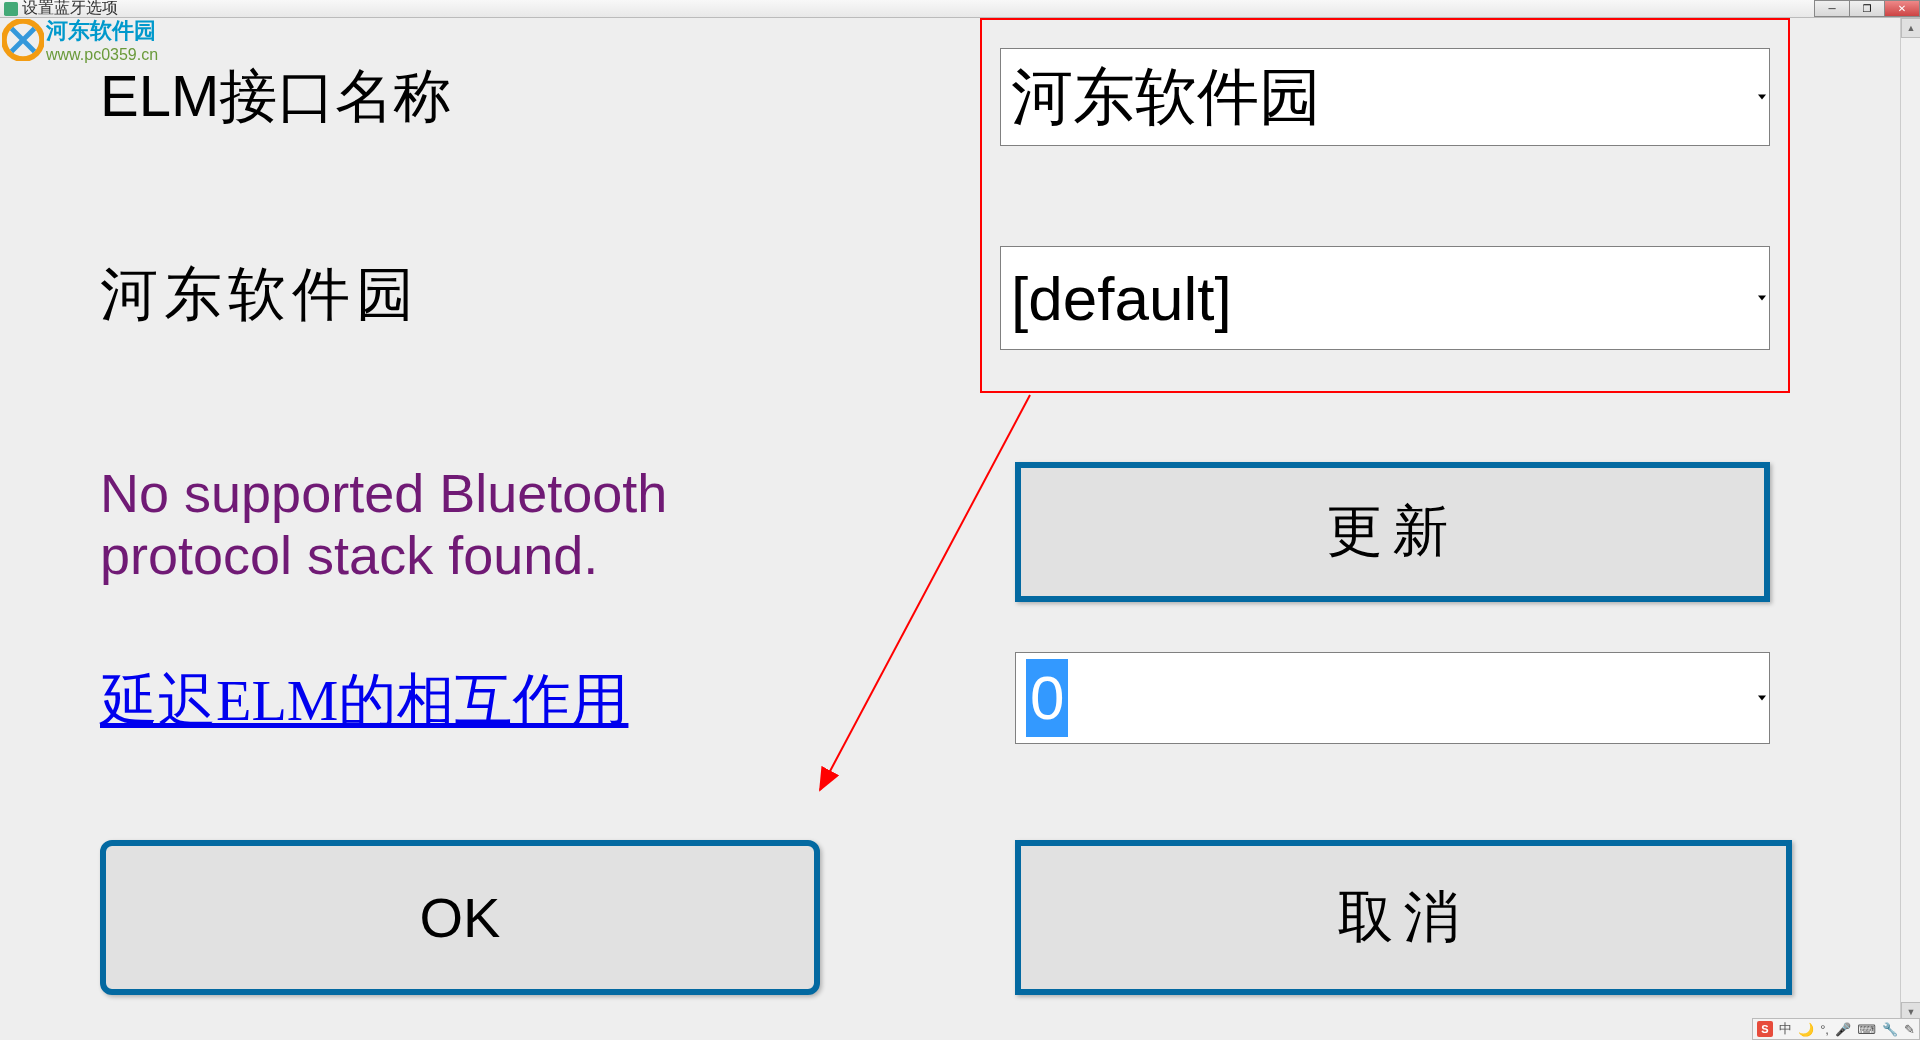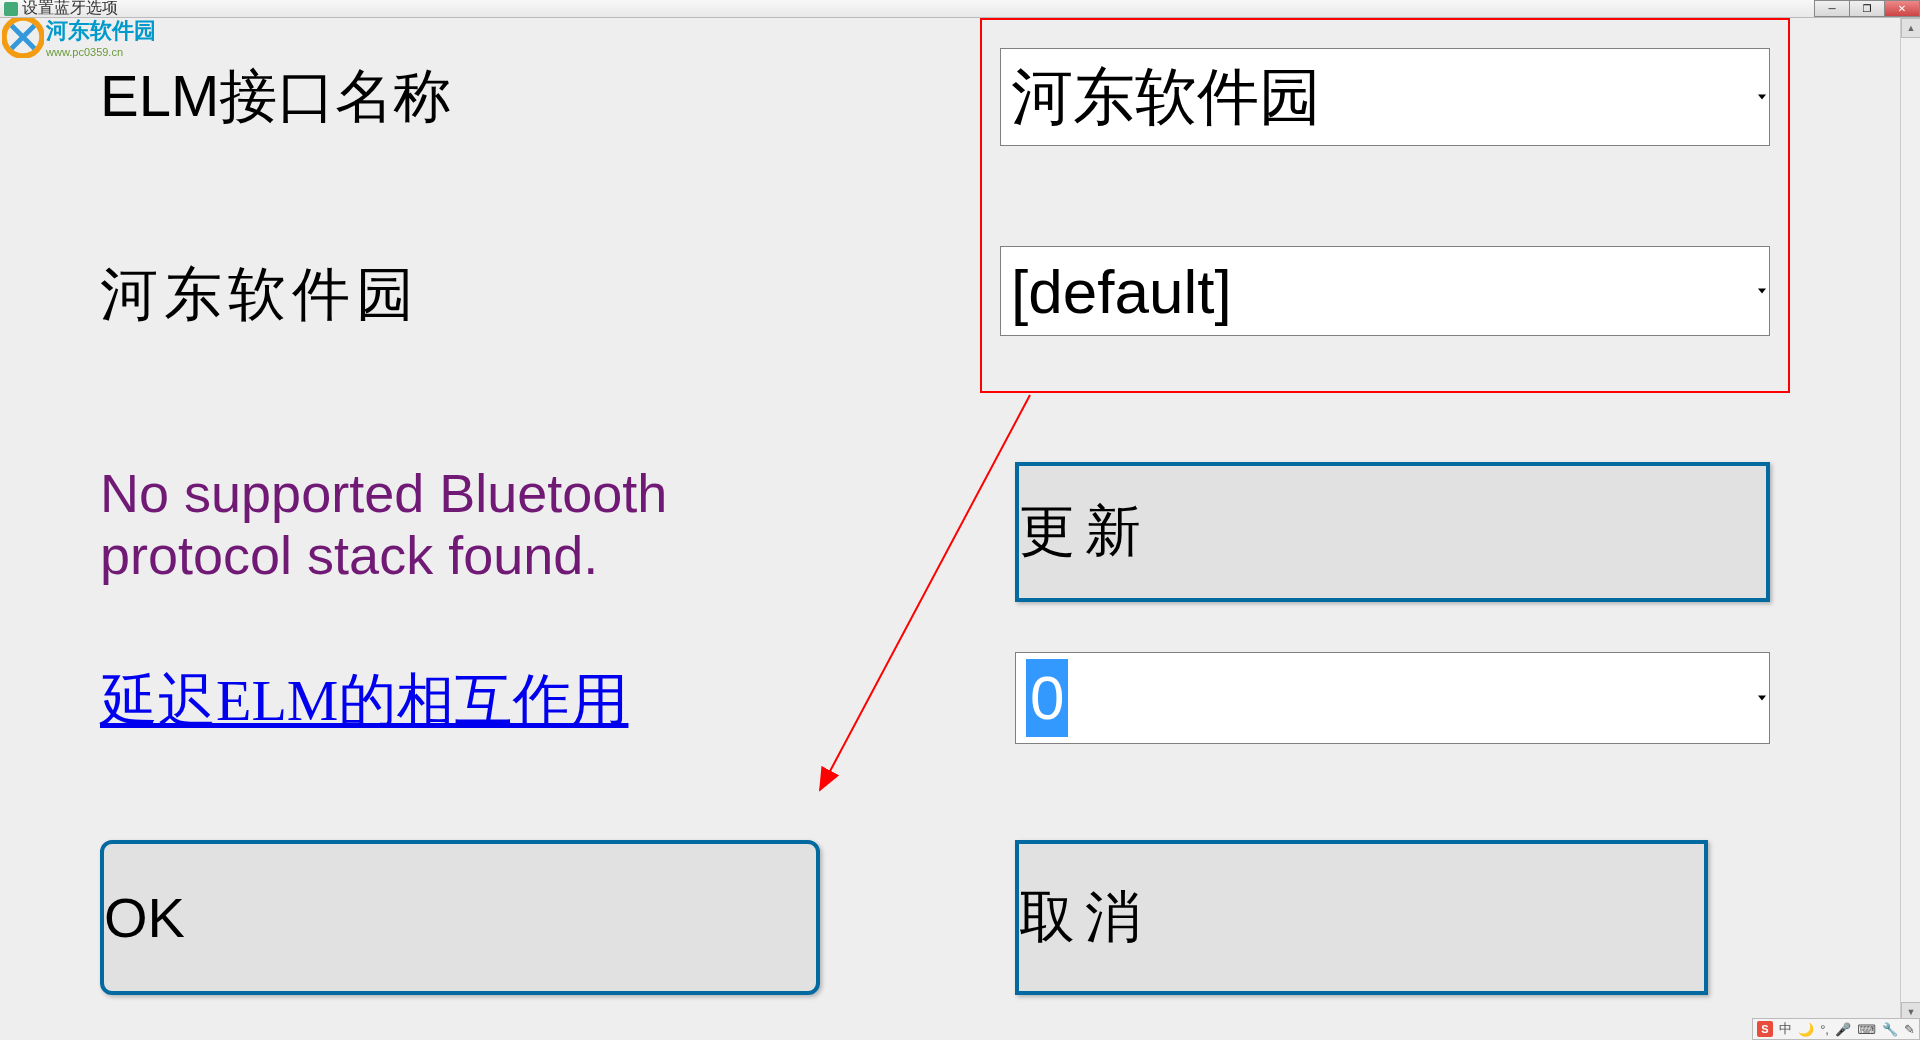--- a/index.html
+++ b/index.html
@@ -87,21 +87,21 @@
       margin-left: 2px;
     }
     
     .watermark-cn {
       font-size: 22px;
       font-weight: bold;
       color: #0099cc;
     }
     
     .watermark-url {
-      font-size: 11px;
+      font-size: 16px;
       color: #6a9a3a;
     }
     
     .content {
       position: absolute;
       top: 20px;
       left: 0;
       right: 22px;
       bottom: 0;
       background: #eeeeee;
@@ -207,21 +207,21 @@
       top: 28px;
       left: 1000px;
       width: 770px;
       height: 98px;
     }
     
     .dropdown-baud {
       top: 226px;
       left: 1000px;
       width: 770px;
-      height: 90px;
+      height: 104px;
       font-family: Arial, sans-serif;
     }
     
     .dropdown-delay {
       top: 632px;
       left: 1015px;
       width: 755px;
       height: 92px;
       font-family: Arial, sans-serif;
     }
@@ -231,25 +231,26 @@
       color: #fff;
       padding: 0 4px;
       display: inline-block;
       height: 78px;
       line-height: 78px;
     }
     
     .btn {
       position: absolute;
       background: #e1e1e1;
-      border: 4px solid #0369a1;
+      border: 6px solid #0369a1;
       box-shadow: 2px 2px 4px rgba(0,0,0,0.25);
       font-size: 56px;
       display: flex;
       align-items: center;
+      justify-content: center;
       cursor: pointer;
       font-family: "SimSun", Arial, sans-serif;
       letter-spacing: 10px;
     }
     
     .btn-update {
       top: 442px;
       left: 1015px;
       width: 755px;
       height: 140px;
@@ -261,21 +262,21 @@
       width: 720px;
       height: 155px;
       font-family: Arial, sans-serif;
       letter-spacing: 0;
       border-radius: 12px;
     }
     
     .btn-cancel {
       top: 820px;
       left: 1015px;
-      width: 693px;
+      width: 777px;
       height: 155px;
     }
     
     .highlight-box {
       position: absolute;
       top: 18px;
       left: 980px;
       width: 810px;
       height: 375px;
       border: 2px solid #ff0000;

